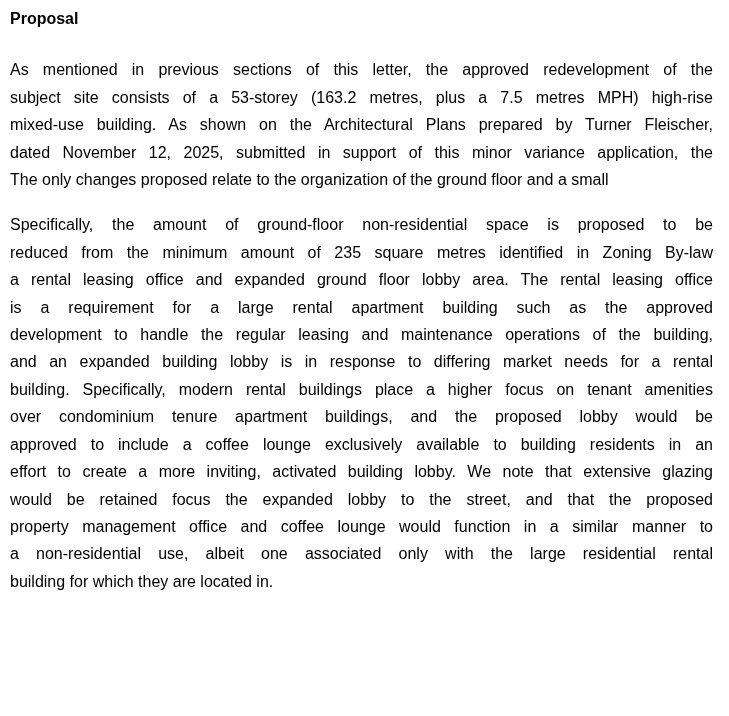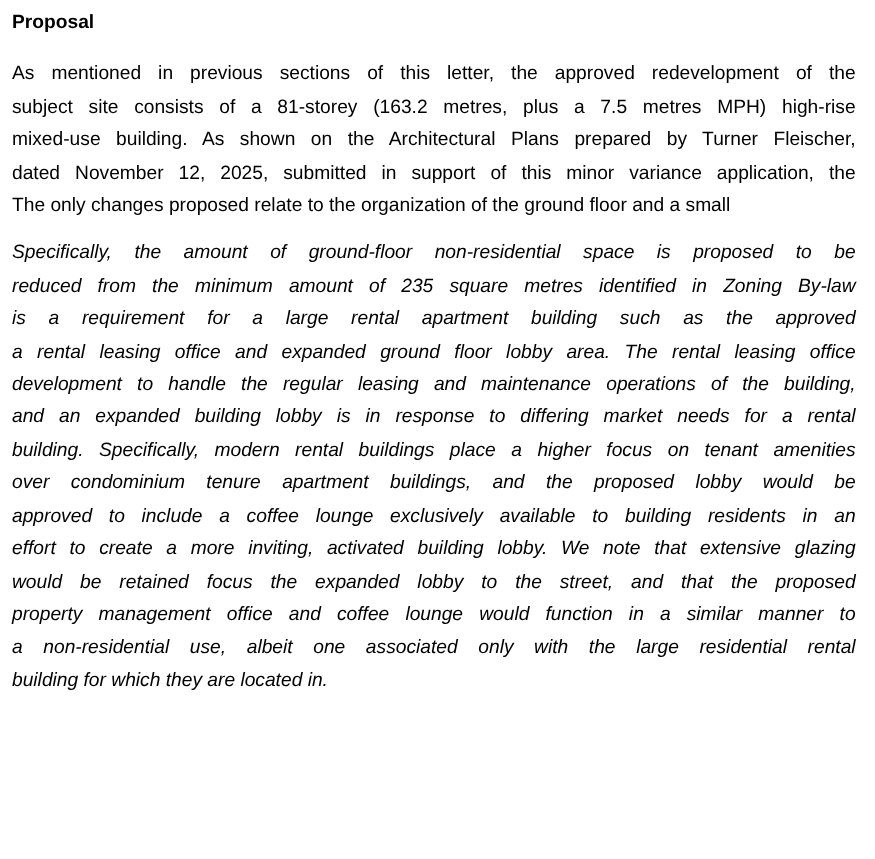--- a/index.html
+++ b/index.html
@@ -21,25 +21,24 @@
   }
   .heading {
     font-size: 16px;
     font-weight: bold;
     line-height: 27.4px;
     text-align: left;
   }
   .para {
     font-size: 16px;
     line-height: 27.4px;
-    margin-top: 16px;
+    margin-top: 24px;
   }
   .para + .para {
-    margin-top: 12px;
-    font-style: italic;
+    margin-top: 18px;
   }
   
   .line {
     text-align: justify;
     text-align-last: justify;
     white-space: normal;
   }
   .para div.line:last-of-type {
     text-align-last: left;
   }
@@ -48,42 +47,42 @@
 <body>
 
 <div class="doc">
 
   <h1 class="heading">Proposal</h1>
 
   <div class="para">
 
       <div class="line">As mentioned in previous sections of this letter, the approved redevelopment of the</div>
 
-      <div class="line">subject site consists of a 81-storey (163.2 metres, plus a 7.5 metres MPH) high-rise</div>
+      <div class="line">subject site consists of a 53-storey (163.2 metres, plus a 7.5 metres MPH) high-rise</div>
 
       <div class="line">mixed-use building. As shown on the Architectural Plans prepared by Turner Fleischer,</div>
 
       <div class="line">dated November 12, 2025, submitted in support of this minor variance application, the</div>
 
 
       <div class="line">The only changes proposed relate to the organization of the ground floor and a small</div>
 
     </div>
 
   <div class="para">
 
       <div class="line">Specifically, the amount of ground-floor non-residential space is proposed to be</div>
 
       <div class="line">reduced from the minimum amount of 235 square metres identified in Zoning By-law</div>
 
 
 
+      <div class="line">a rental leasing office and expanded ground floor lobby area. The rental leasing office</div>
+
       <div class="line">is a requirement for a large rental apartment building such as the approved</div>
-
-      <div class="line">a rental leasing office and expanded ground floor lobby area. The rental leasing office</div>
 
       <div class="line">development to handle the regular leasing and maintenance operations of the building,</div>
 
       <div class="line">and an expanded building lobby is in response to differing market needs for a rental</div>
 
       <div class="line">building. Specifically, modern rental buildings place a higher focus on tenant amenities</div>
 
       <div class="line">over condominium tenure apartment buildings, and the proposed lobby would be</div>
 
       <div class="line">approved to include a coffee lounge exclusively available to building residents in an</div>

